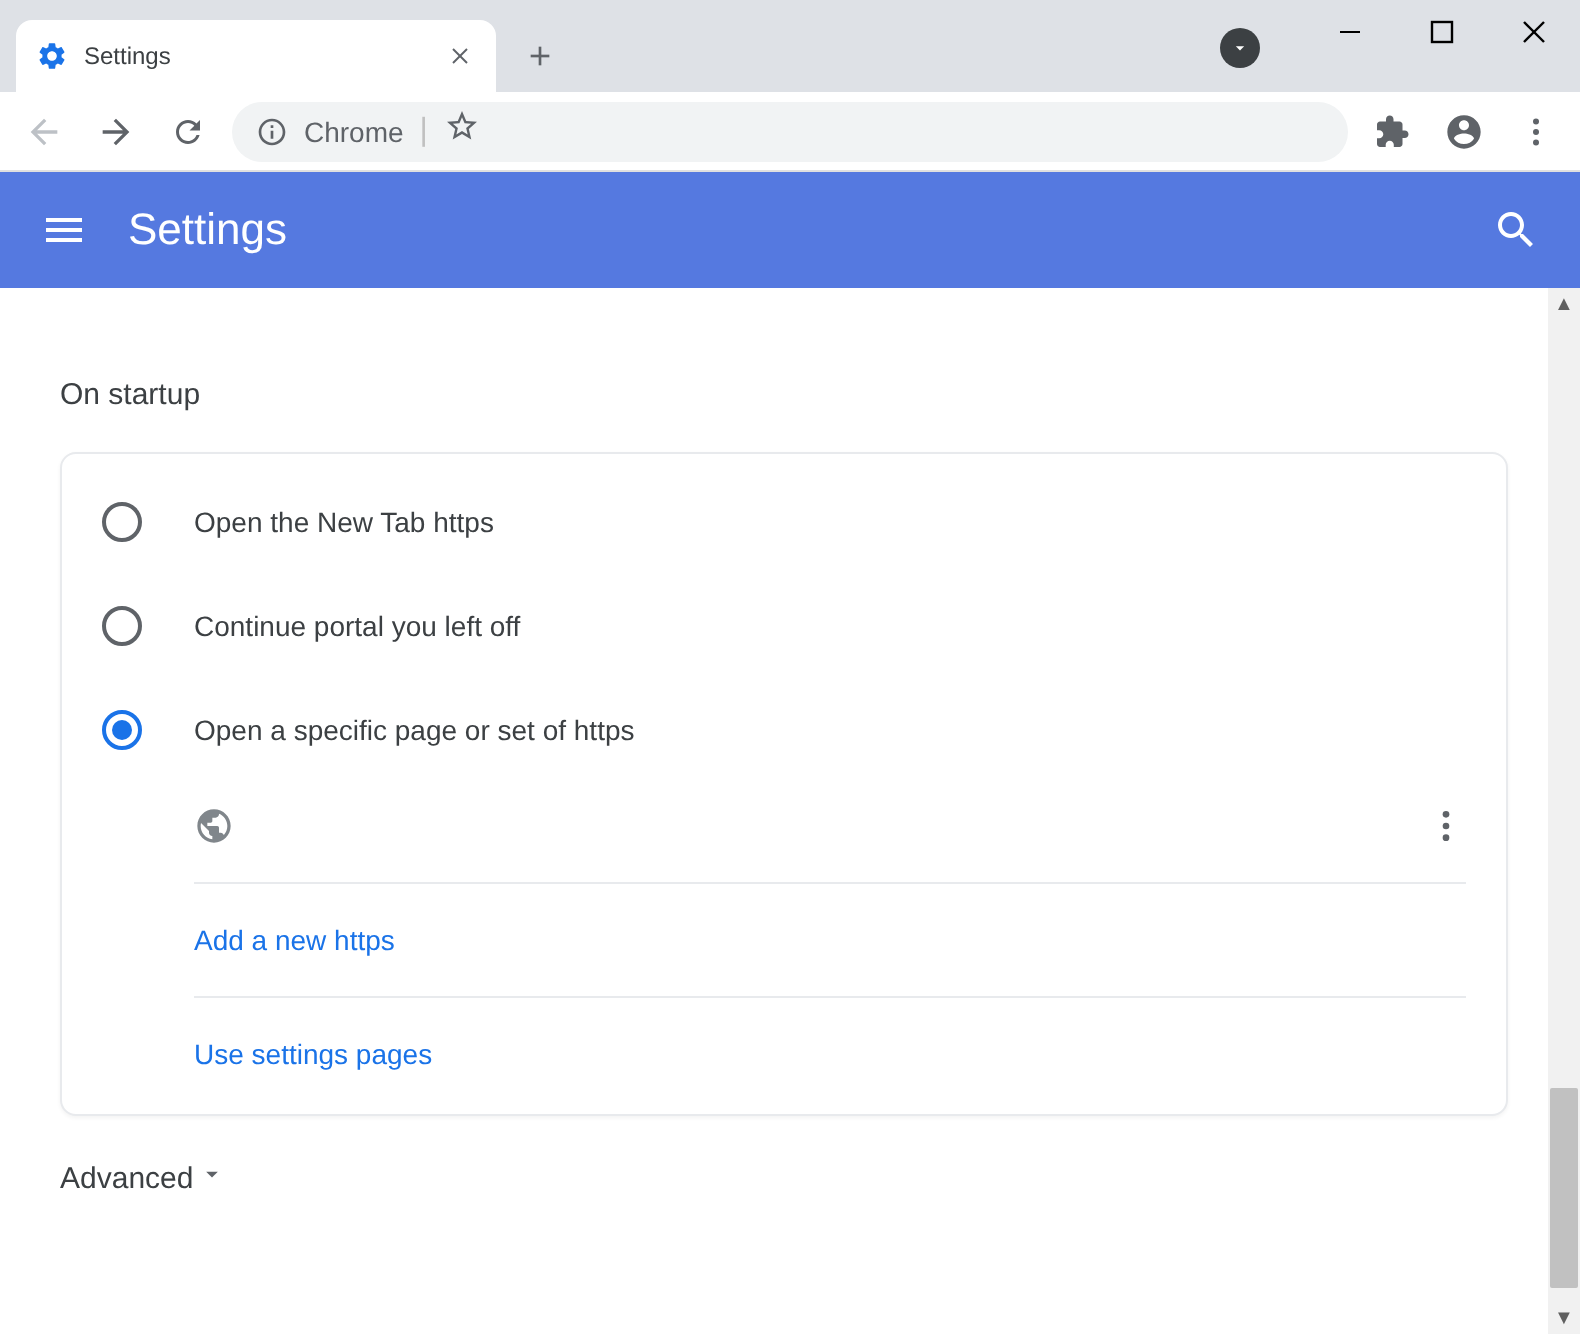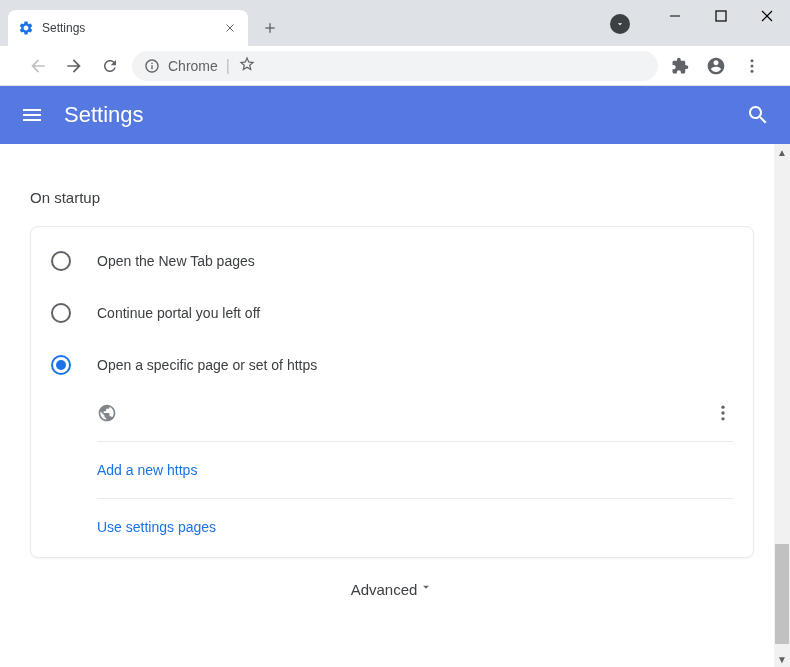--- a/index.html
+++ b/index.html
@@ -94,21 +94,21 @@
       display: flex;
       align-items: center;
       justify-content: center;
     }
     
     .addressbar {
       height: 40px;
       background: #fff;
       display: flex;
       align-items: center;
-      padding: 0 24px;
+      padding: 0 8px;
       border-bottom: 1px solid #e0e0e0;
       gap: 8px;
     }
     .nav-btn {
       width: 28px;
       height: 28px;
       display: flex;
       align-items: center;
       justify-content: center;
       color: #5f6368;
@@ -304,21 +304,21 @@
     .link-row {
       padding: 14px 0;
       font-size: 14px;
       color: #1a73e8;
       cursor: pointer;
       font-weight: 500;
     }
     .advanced-row {
       display: flex;
       align-items: center;
-      justify-content: center;
+      justify-content: flex-start;
       padding: 22px 0 8px;
       cursor: pointer;
       gap: 2px;
     }
     .advanced-label {
       font-size: 15px;
       color: #3c4043;
     }
   </style>
 </head>
@@ -433,21 +433,21 @@
   </span>
 </div>
 
 <div class="content-wrapper">
   <div class="content">
     <div class="section-label">On startup</div>
 
     <div class="card">
       <div class="radio-row">
         <div class="radio"></div>
-        <div class="radio-label">Open the New Tab pages</div>
+        <div class="radio-label">Open the New Tab https</div>
       </div>
       <div class="radio-row">
         <div class="radio"></div>
         <div class="radio-label">Continue portal you left off</div>
       </div>
       <div class="radio-row">
         <div class="radio selected"></div>
         <div class="radio-label">Open a specific page or set of https</div>
       </div>
 

